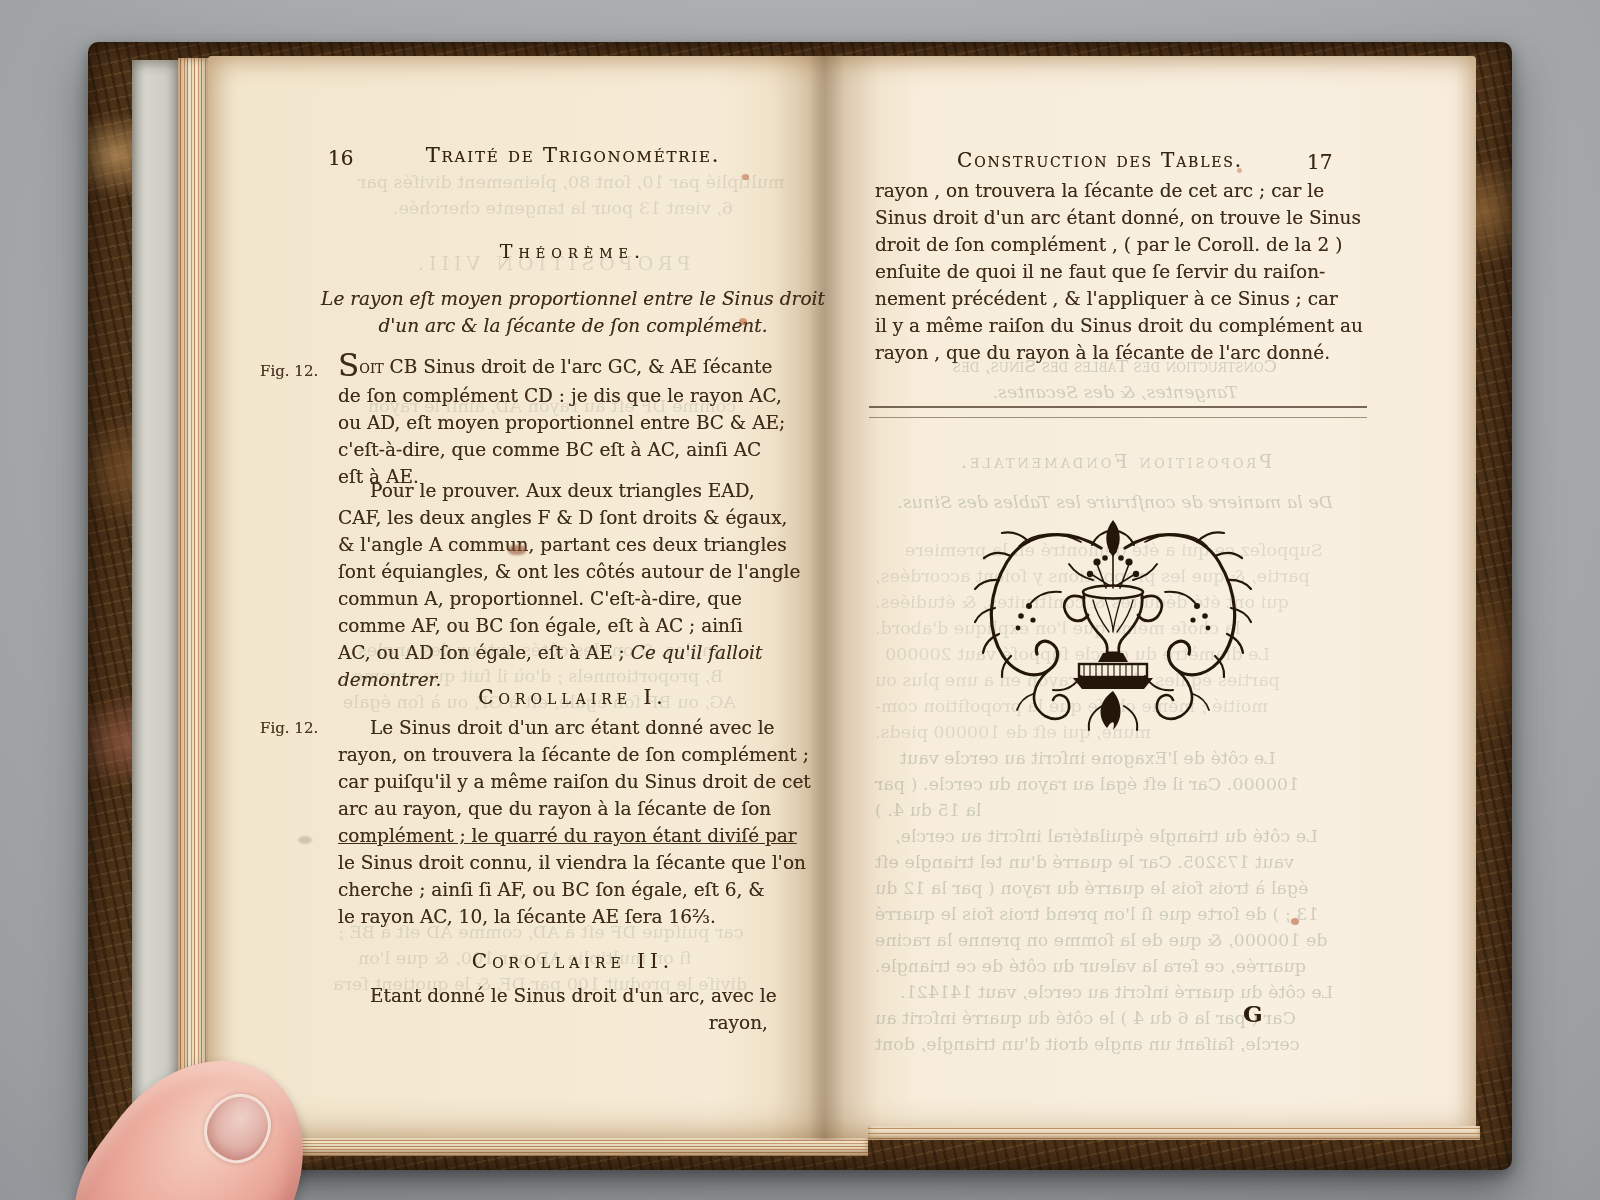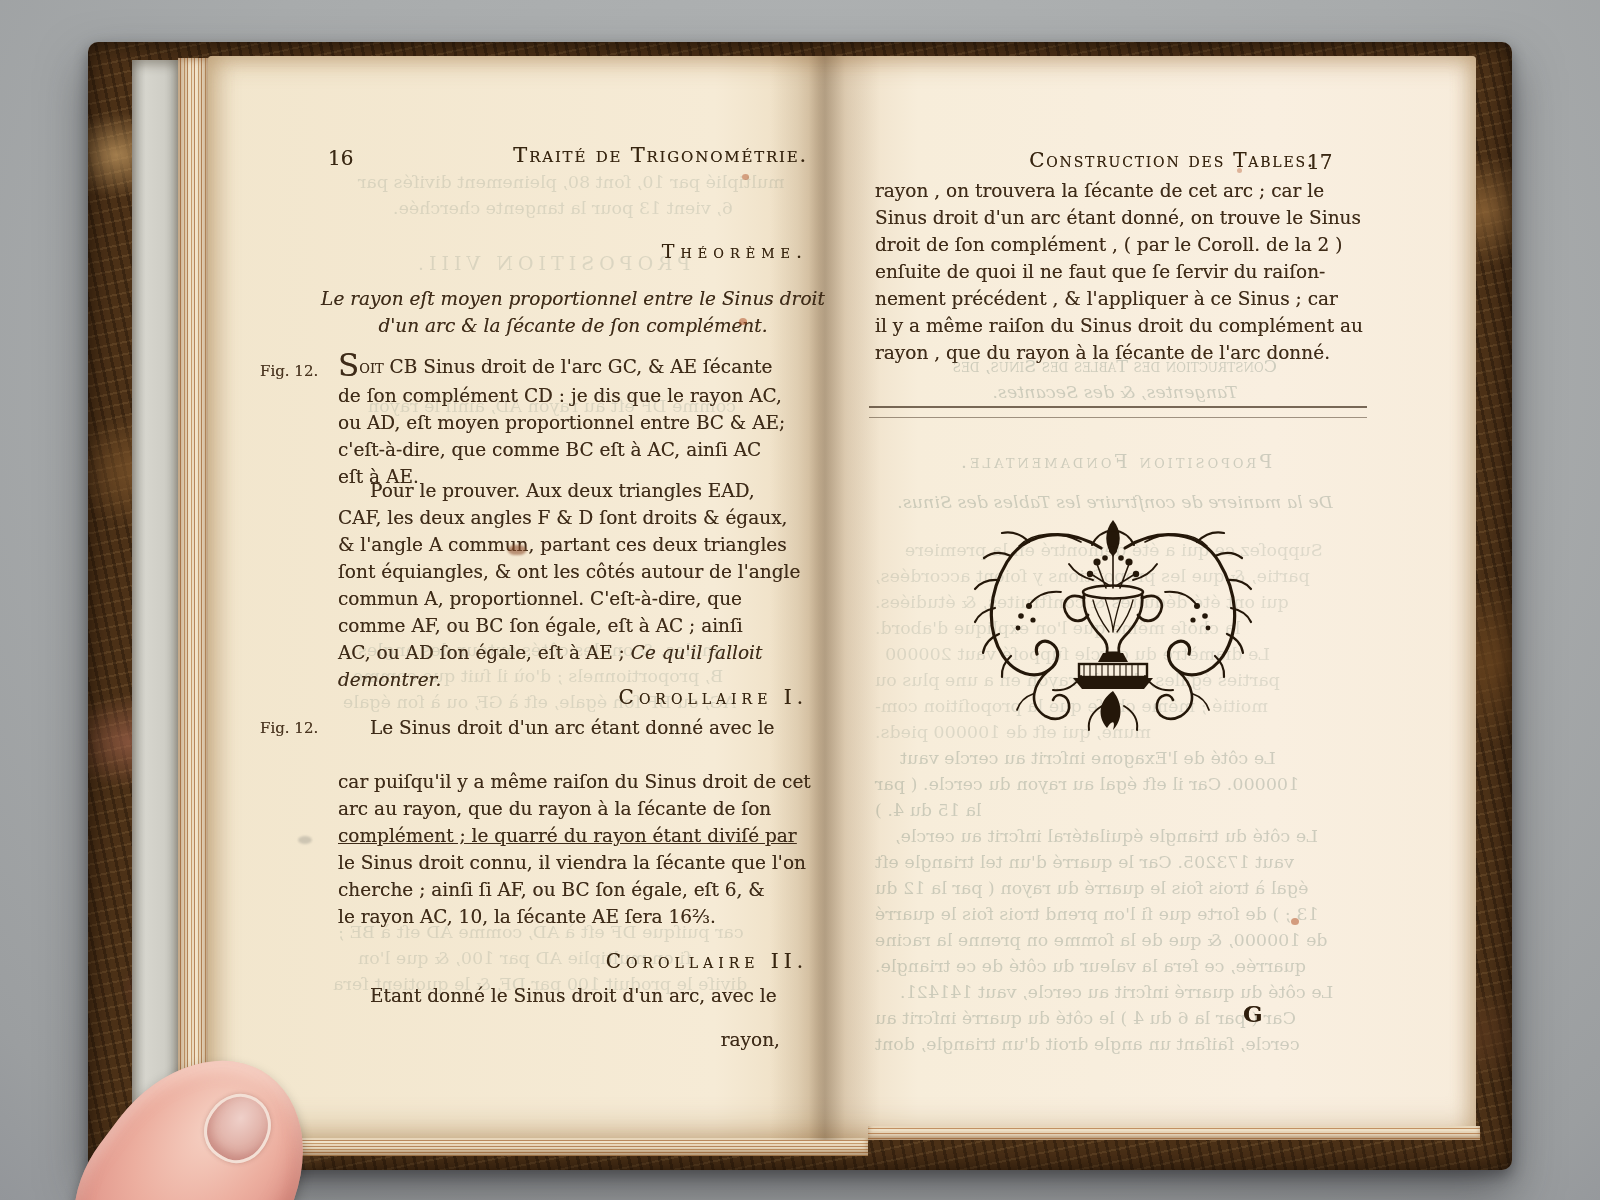--- a/index.html
+++ b/index.html
@@ -40,21 +40,21 @@
       inset 14px 0 20px rgba(160,120,70,.22), inset -10px 0 16px rgba(170,130,80,.22);}
   .gutter{position:absolute;left:770px;top:56px;width:110px;height:1084px;
     background:linear-gradient(90deg,transparent 0%,rgba(125,92,55,.18) 35%,rgba(80,55,30,.34) 50%,rgba(125,92,55,.16) 68%,transparent 100%);}
   .pagebox{position:absolute;top:56px;height:1084px;}
   #leftpage{left:208px;width:612px;}
   #rightpage{left:845px;width:631px;}
   
   .tl{position:absolute;white-space:nowrap;color:#3e2b18;font-size:18.5px;
     text-shadow:0 0 .5px rgba(62,43,24,.55);}
   .ctr{text-align:center;}
-  .sc{font-variant-caps:small-caps;text-align:right;}
+  .sc{font-variant-caps:small-caps;}
   .ital{font-style:italic;}
   .runhead{font-size:21px;letter-spacing:1.8px;color:#36240f;}
   .propo{font-size:28px;letter-spacing:6px;color:#33220f;}
   .subhead{font-size:19px;letter-spacing:6px;color:#36240f;}
   .coro{font-size:20px;letter-spacing:5px;color:#36240f;}
   .pagenum{font-size:20px;color:#3a2813;}
   .fignote{font-size:15px;color:#4a3520;}
   .lead-cap{font-size:31px;line-height:18px;vertical-align:-3px;}
   .catch{width:430px;text-align:right;}
   .sig{font-size:23px;font-weight:bold;color:#2e1d0c;letter-spacing:1px;}
@@ -128,31 +128,32 @@
     <div class="tl" style="left:130px;top:478px;">&amp; l'angle A commun, partant ces deux triangles</div>
     <div class="tl" style="left:130px;top:505px;">ſont équiangles, &amp; ont les côtés autour de l'angle</div>
     <div class="tl" style="left:130px;top:532px;">commun A, proportionnel. C'eſt-à-dire, que</div>
     <div class="tl" style="left:130px;top:559px;">comme AF, ou BC ſon égale, eſt à AC ; ainſi</div>
     <div class="tl" style="left:130px;top:586px;"><span>AC, ou AD ſon égale, eſt à AE ; </span><span class="ital">Ce qu'il falloit</span></div>
     <div class="tl ital" style="left:130px;top:613px;">demontrer.</div>
 
     <div class="tl sc coro ctr" style="left:130px;top:629px;width:470px;">Corollaire I.</div>
 
     <div class="tl" style="left:162px;top:661px;">Le Sinus droit d'un arc étant donné avec le</div>
+    <div class="tl" style="left:130px;top:688px;">rayon, on trouvera la ſécante de ſon complément ;</div>
     <div class="tl" style="left:130px;top:715px;">car puiſqu'il y a même raiſon du Sinus droit de cet</div>
     <div class="tl" style="left:130px;top:742px;">arc au rayon, que du rayon à la ſécante de ſon</div>
     <div class="tl" style="left:130px;top:769px;text-decoration:underline;">complément ; le quarré du rayon étant diviſé par</div>
     <div class="tl" style="left:130px;top:796px;">le Sinus droit connu, il viendra la ſécante que l'on</div>
     <div class="tl" style="left:130px;top:823px;">cherche ; ainſi ſi AF, ou BC ſon égale, eſt 6, &amp;</div>
     <div class="tl" style="left:130px;top:850px;">le rayon AC, 10, la ſécante AE ſera 16⅔.</div>
 
     <div class="tl sc coro ctr" style="left:130px;top:893px;width:470px;">Corollaire II.</div>
 
     <div class="tl" style="left:162px;top:929px;">Etant donné le Sinus droit d'un arc, avec le</div>
-    <div class="tl catch" style="left:142px;top:956px;margin-top:17px;">rayon,</div>
+    <div class="tl catch" style="left:130px;top:956px;">rayon,</div>
 
     <div class="spot" style="left:534px;top:118px;width:7px;height:6px;background:#b5572e;opacity:.5;"></div>
     <div class="spot" style="left:531px;top:262px;width:8px;height:7px;background:#b5572e;opacity:.55;"></div>
     <div class="spot" style="left:300px;top:489px;width:18px;height:10px;background:#8a4b2a;opacity:.55;filter:blur(1px);border-radius:40%;"></div>
     <div class="spot" style="left:90px;top:780px;width:14px;height:8px;background:#7a7a74;opacity:.3;filter:blur(1px);"></div>
   </div>
 
   <div id="rightpage" class="pagebox">
 
     <div class="tl sc runhead ctr" style="left:40px;top:92px;width:430px;font-size:20px;">Construction des Tables.</div>

